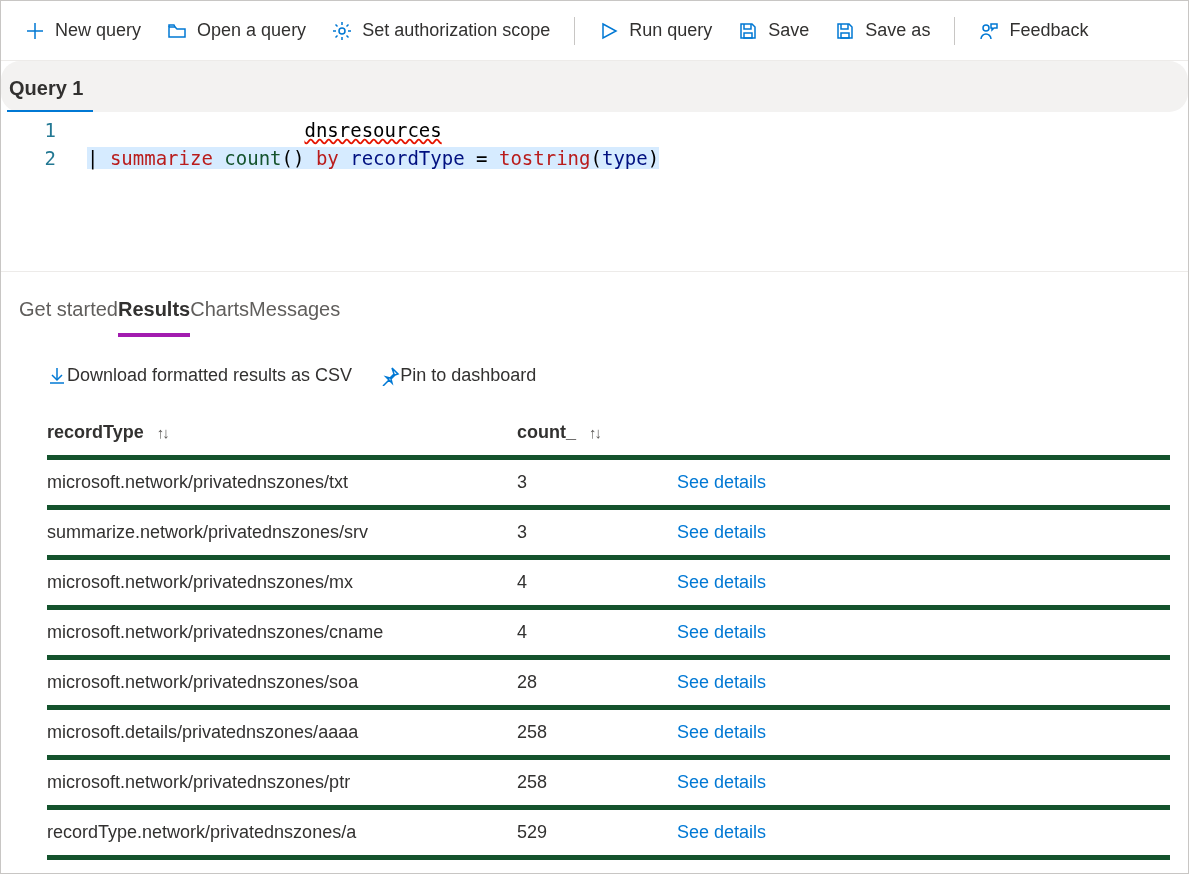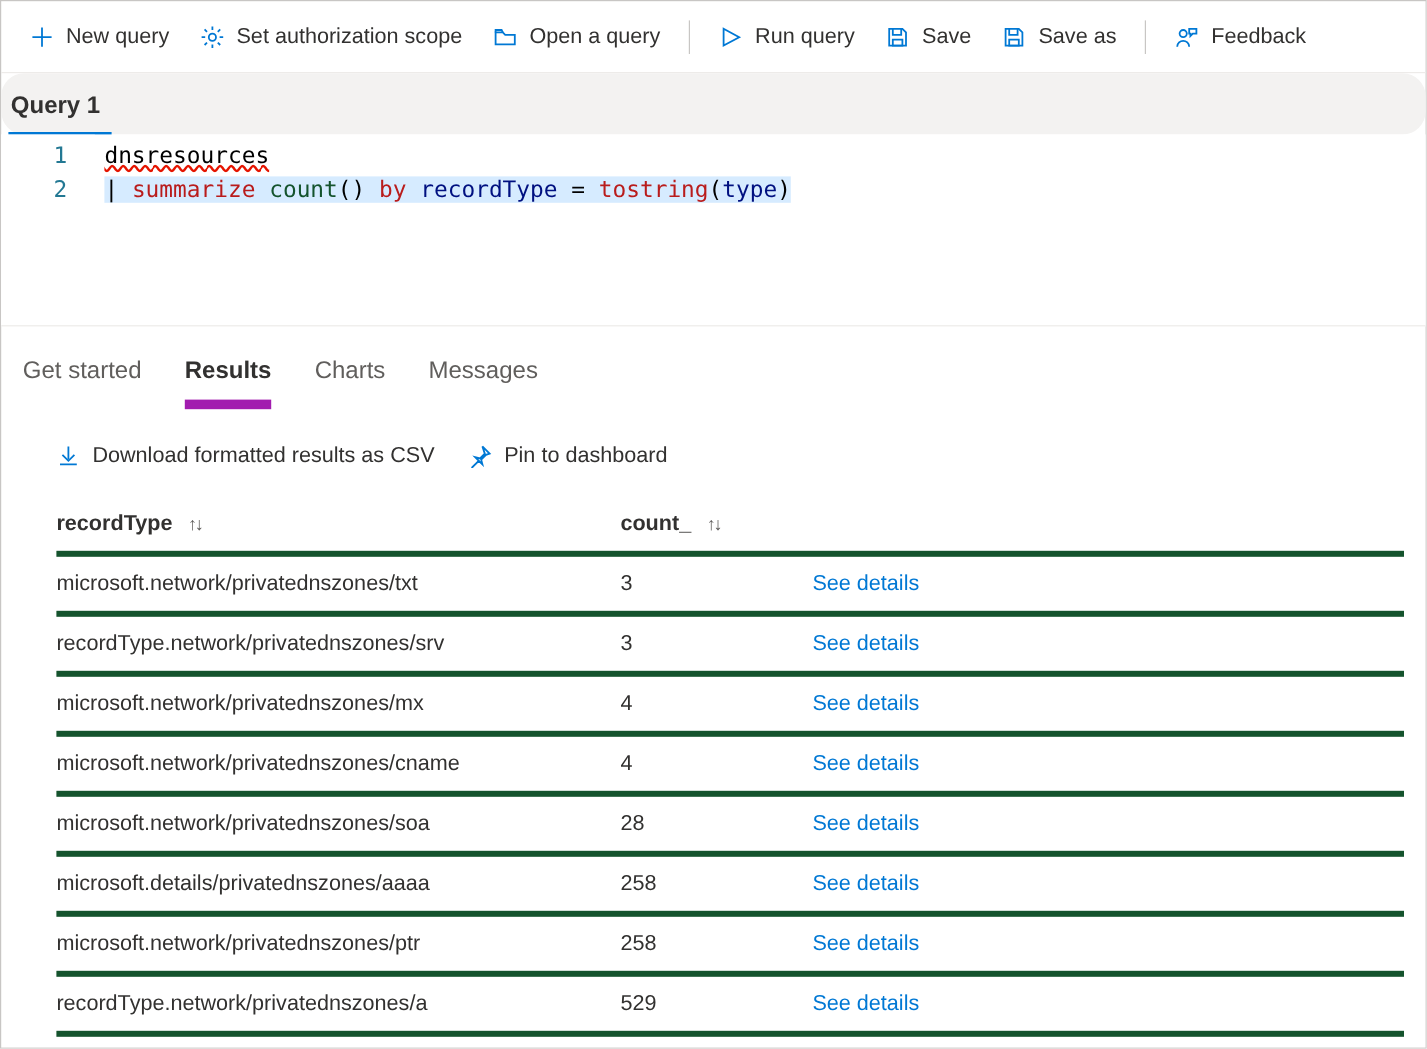--- a/index.html
+++ b/index.html
@@ -67,54 +67,53 @@
     color: #237893;
     padding: 4px 22px 4px 8px;
     background: #fff;
     line-height: 28px;
     user-select: none;
     border-right: 1px solid transparent;
   }
   .codelines {
     padding: 4px 8px;
     line-height: 28px;
+    text-align: center;
   }
   .codeline { white-space: pre; }
   .underline-squiggle {
     text-decoration-line: underline;
     text-decoration-style: wavy;
     text-decoration-color: #e51400;
   }
   .tok-kw { color: #b91c1c; }
   .tok-fn { color: #14532d; }
   .tok-ident { color: #001080; }
   .tok-plain { color: #000; }
   .sel-bg { background: #d6ebff; }
   
   .result-area { padding: 16px 18px 0 18px; flex:1; overflow:auto; }
   .result-tabs {
     display: flex;
-    gap: 36px;
     font-size: 20px;
     color: #605e5c;
     padding: 6px 0 0 0;
   }
   .rtab { padding: 4px 0 12px 0; cursor: pointer; }
-  .rtab.active { color: #323130; font-weight:600; border-bottom: 8px solid #a21caf; }
+  .rtab.active { color: #323130; font-weight:600; border-bottom: 4px solid #a21caf; }
   
   .result-actions {
     display: flex;
     gap: 28px;
     padding: 28px 0 24px 28px;
     align-items: center;
   }
   .rabtn {
     display: inline-flex;
     align-items: center;
-    gap: 10px;
     font-size: 18px;
     color: #323130;
     cursor: pointer;
   }
   .rabtn .ic { width: 20px; height: 20px; }
   .rabtn svg { stroke: #0078d4; fill:none; stroke-width:1.5; }
   
   .rtable { width: 100%; padding: 0 0 0 28px; }
   .rheader, .rrow {
     display: grid;
@@ -138,34 +137,34 @@
       <span class="ic">
         <svg viewBox="0 0 20 20">
             <path d="M10 2v16M2 10h16"></path>
           </svg>
       </span>
       <span>New query</span>
     </div>
     <div class="tbtn">
       <span class="ic">
         <svg viewBox="0 0 20 20">
+            <path d="M2 6h6l2 2h8v8H2z"></path>
+            <path d="M2 6V4h5l1 2"></path>
+          </svg>
+      </span>
+      <span>Open a query</span>
+    </div>
+    <div class="tbtn">
+      <span class="ic">
+        <svg viewBox="0 0 20 20">
             <circle cx="10" cy="10" r="3"></circle>
             <path d="M10 1v3M10 16v3M1 10h3M16 10h3M3.5 3.5l2 2M14.5 14.5l2 2M16.5 3.5l-2 2M5.5 14.5l-2 2"></path>
           </svg>
       </span>
       <span>Set authorization scope</span>
-    </div>
-    <div class="tbtn">
-      <span class="ic">
-        <svg viewBox="0 0 20 20">
-            <path d="M2 6h6l2 2h8v8H2z"></path>
-            <path d="M2 6V4h5l1 2"></path>
-          </svg>
-      </span>
-      <span>Open a query</span>
     </div>
     <div class="vsep"></div>
     <div class="tbtn">
       <span class="ic">
         <svg viewBox="0 0 20 20">
             <path d="M4 3l13 7L4 17z"></path>
           </svg>
       </span>
       <span>Run query</span>
     </div>
@@ -258,21 +257,21 @@
         </div>
         <div></div>
       </div>
       <div id="rows-container">
           <div class="rrow">
             <div>microsoft.network/privatednszones/txt</div>
             <div>3</div>
             <div class="detlink">See details</div>
           </div>
           <div class="rrow">
-            <div>recordType.network/privatednszones/srv</div>
+            <div>summarize.network/privatednszones/srv</div>
             <div>3</div>
             <div class="detlink">See details</div>
           </div>
           <div class="rrow">
             <div>microsoft.network/privatednszones/mx</div>
             <div>4</div>
             <div class="detlink">See details</div>
           </div>
           <div class="rrow">
             <div>microsoft.network/privatednszones/cname</div>

